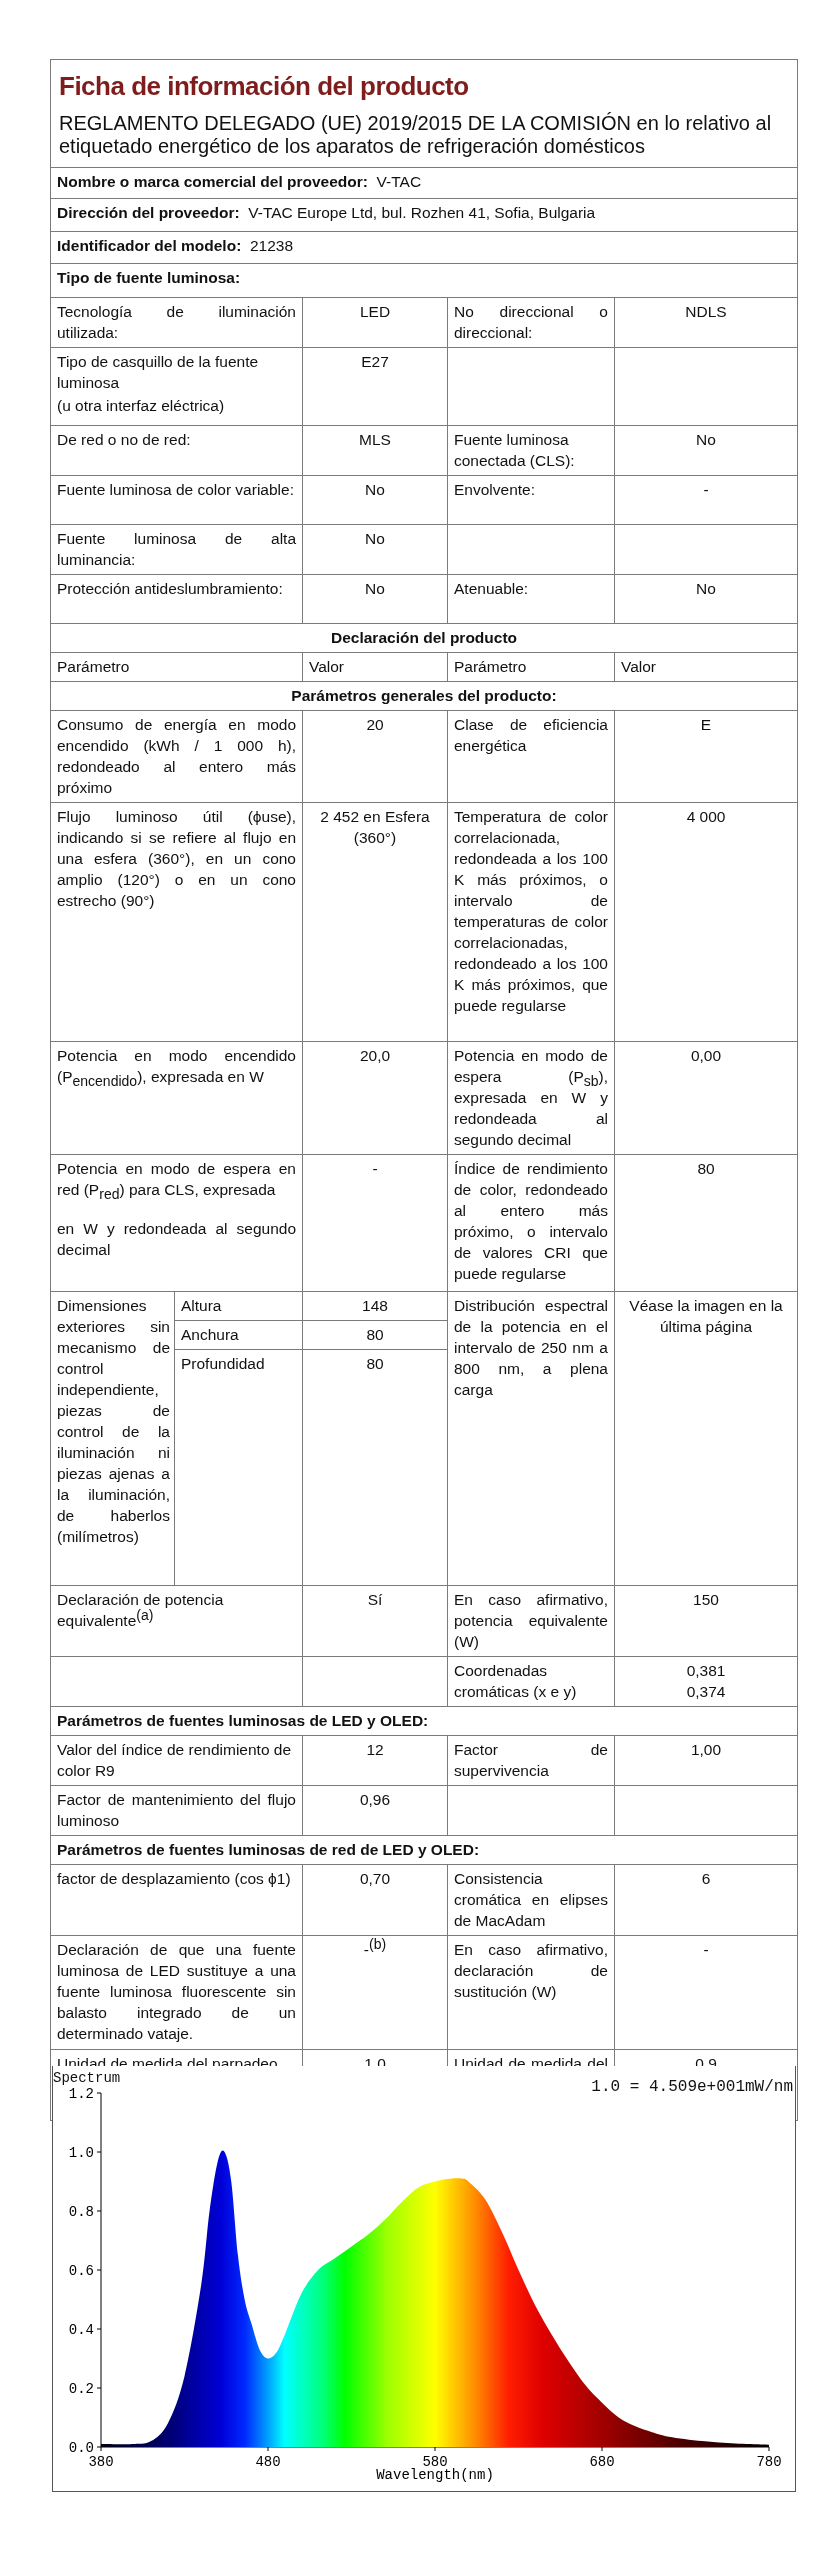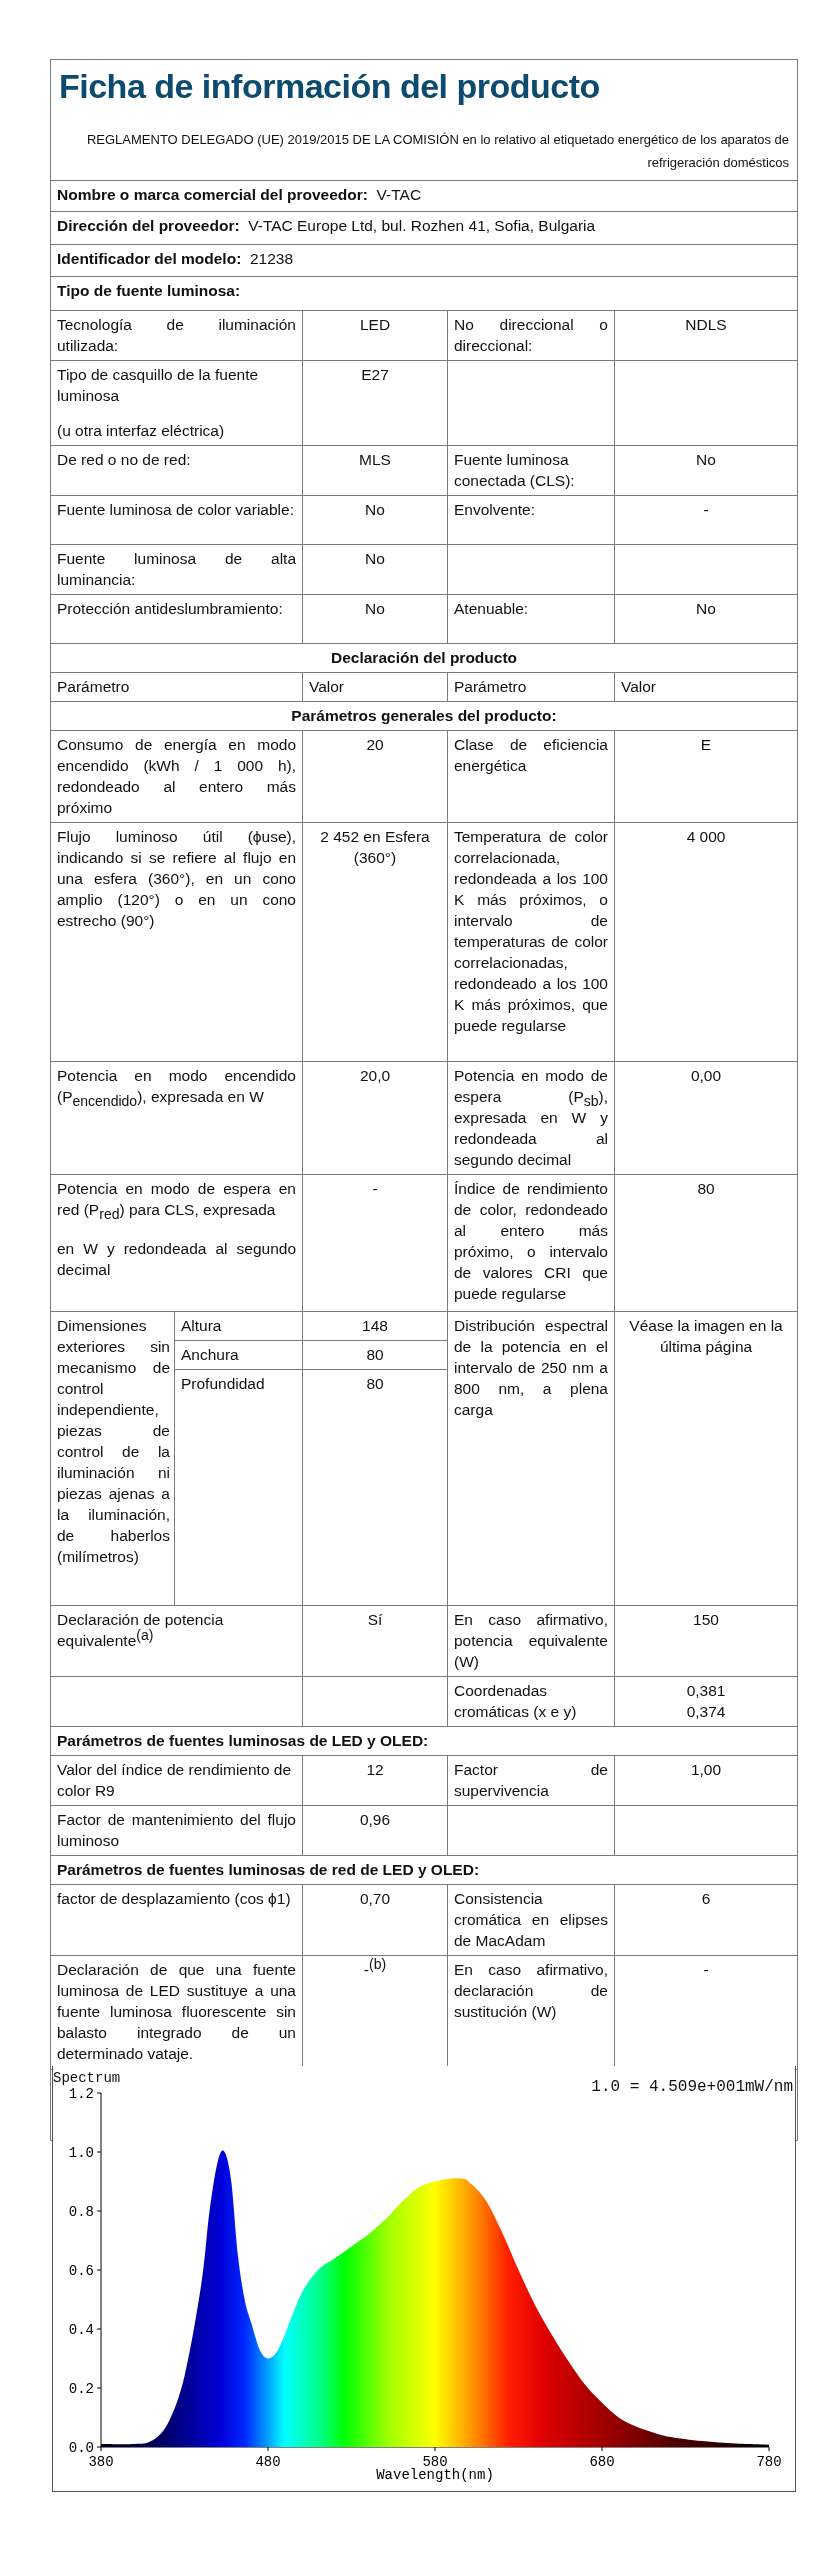--- a/index.html
+++ b/index.html
@@ -2,22 +2,22 @@
 <html><head>
 <meta charset="utf-8">
 <style>
   html, body { margin:0; padding:0; background:#ffffff; }
   body { width:832px; height:2560px; position:relative; overflow:hidden;
          font-family:"Liberation Sans", "DejaVu Sans", sans-serif; color:#111; }
   .sheet { position:absolute; left:50px; top:59px; width:747px; }
   table.ficha { border-collapse:collapse; width:747px; table-layout:fixed; font-size:15.5px; line-height:21px; }
   table.ficha td { border:1.5px solid #7a7a7a; padding:3px 6px 4px 6px; vertical-align:top; }
   .title-cell { padding:4px 8px 6px 8px !important; }
-  .title { font-size:34px; line-height:44px; font-weight:bold; color:#0c4a6e; letter-spacing:-0.5px; }
-  .reg { font-size:13px; line-height:23px; margin-top:20px;text-align:right; }
+  .title { font-size:26px; line-height:44px; font-weight:bold; color:#7f1d1d; letter-spacing:-0.5px; }
+  .reg { font-size:20px; line-height:23px; margin-top:4px; }
   .section { font-weight:bold;margin-top:31px; }
   .center-bold { font-weight:bold; text-align:center; }
   .val { text-align:center; }
   .just { text-align:justify; }
   sub, sup { font-size:14px; line-height:0; }
   .dimlabel { padding:3px 4px 4px 6px !important; }
   .chart { position:absolute; left:52px; top:2066px; width:742px; height:425px;
            border:1.5px solid #555; border-top:none; background:#fff;
            font-family:"Liberation Mono", "DejaVu Sans Mono", monospace; }
   .chart svg { position:absolute; left:0; top:0; }
@@ -67,21 +67,21 @@
 
   <tr style="height:48px">
     <td colspan="2" class="just">Tecnología de iluminación utilizada:</td>
     <td class="val">LED</td>
     <td class="just">No direccional o direccional:</td>
     <td class="val">NDLS</td>
   </tr>
   <tr style="height:78px">
     <td colspan="2">
       <div>Tipo de casquillo de la fuente luminosa</div>
-      <div style="margin-top:14px">(u otra interfaz eléctrica)</div>
+      <div style="margin-top:2px">(u otra interfaz eléctrica)</div>
     </td>
     <td class="val">E27</td>
     <td></td>
     <td class="val"></td>
   </tr>
   <tr style="height:45px">
     <td colspan="2">De red o no de red:</td>
     <td class="val">MLS</td>
     <td>Fuente luminosa conectada (CLS):</td>
     <td class="val">No</td>

